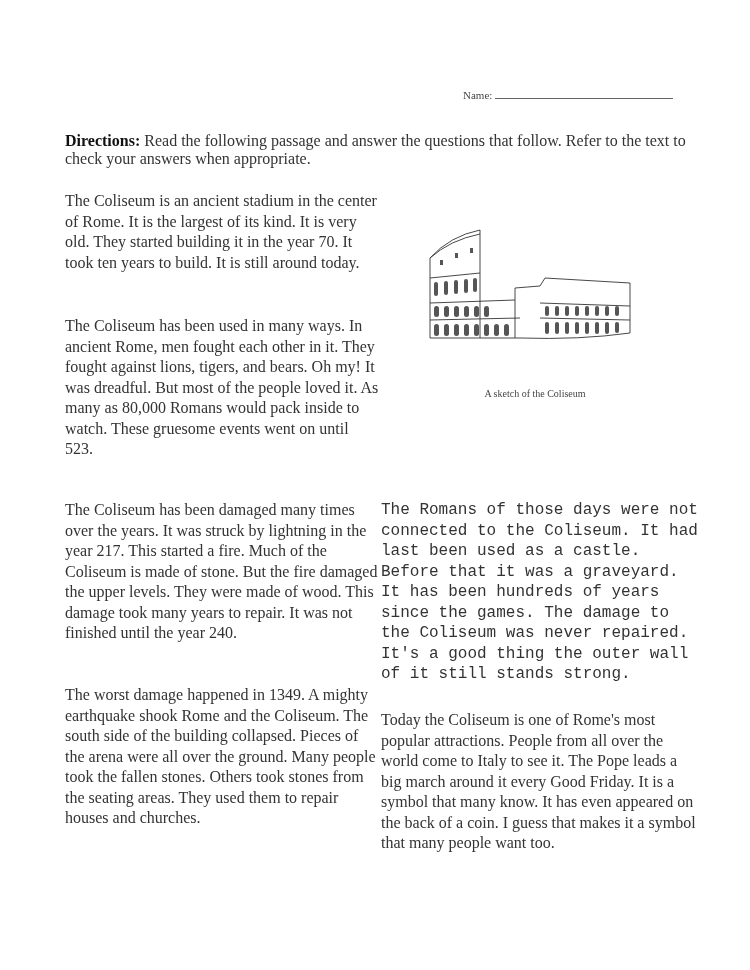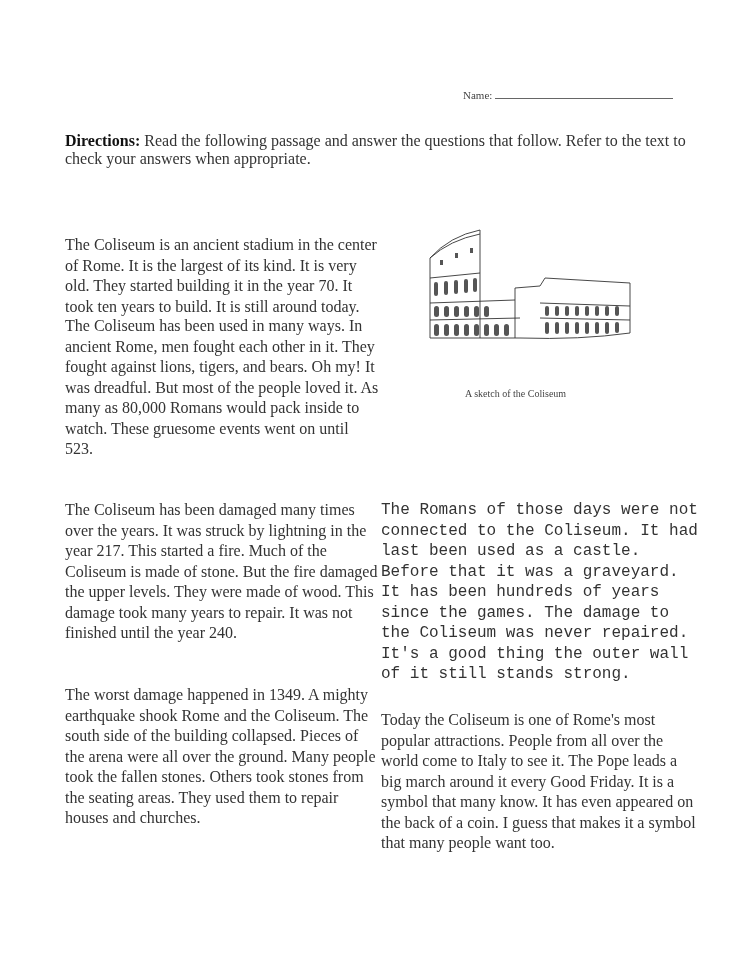--- a/index.html
+++ b/index.html
@@ -4,28 +4,28 @@
 <style>
   html, body { margin: 0; padding: 0; background: #ffffff; }
   body { width: 750px; height: 970px; position: relative; overflow: hidden;
          font-family: "Liberation Serif", "DejaVu Serif", serif; color: #222; }
   .name-line { position: absolute; left: 463px; top: 56px; font-size: 11px; color: #444; margin-top: 32px; }
   .name-line .blank { display: inline-block; width: 178px; border-bottom: 1px solid #666; margin-left: 3px; vertical-align: baseline; height: 10px; }
   .title { position: absolute; left: 65px; top: 72px; font-weight: bold; font-size: 18.5px; line-height: 22px; color: #111; }
   .directions { position: absolute; left: 65px; top: 132px; width: 630px; font-size: 16px; line-height: 18px; color: #333; }
   .directions b { color: #111; }
   .para { position: absolute; font-size: 16px; line-height: 20.5px; color: #333; }
-  .p1 { left: 65px; top: 191px; width: 315px; margin-top: 44px; }
+  .p1 { left: 65px; top: 191px; width: 315px; }
   .p2 { left: 65px; top: 316px; width: 315px; }
   .p3 { left: 65px; top: 500px; width: 315px; }
   .p4 { left: 381px; top: 500px; width: 320px; font-family: Liberation Mono, monospace; }
   .p5 { left: 65px; top: 685px; width: 315px; }
   .p6 { left: 381px; top: 710px; width: 320px; }
   .figure { position: absolute; left: 420px; top: 218px; width: 220px; height: 135px; }
-  .caption { position: absolute; left: 465px; top: 388px; width: 140px; text-align: left; font-size: 10px; color: #444; }
+  .caption { position: absolute; left: 465px; top: 388px; width: 140px; text-align: center; font-size: 10px; color: #444; }
 </style>
 </head>
 <body>
 
 <div class="name-line">
   <span>Name:</span><span class="blank"></span>
 </div>
 
 <div class="title">
 </div>

